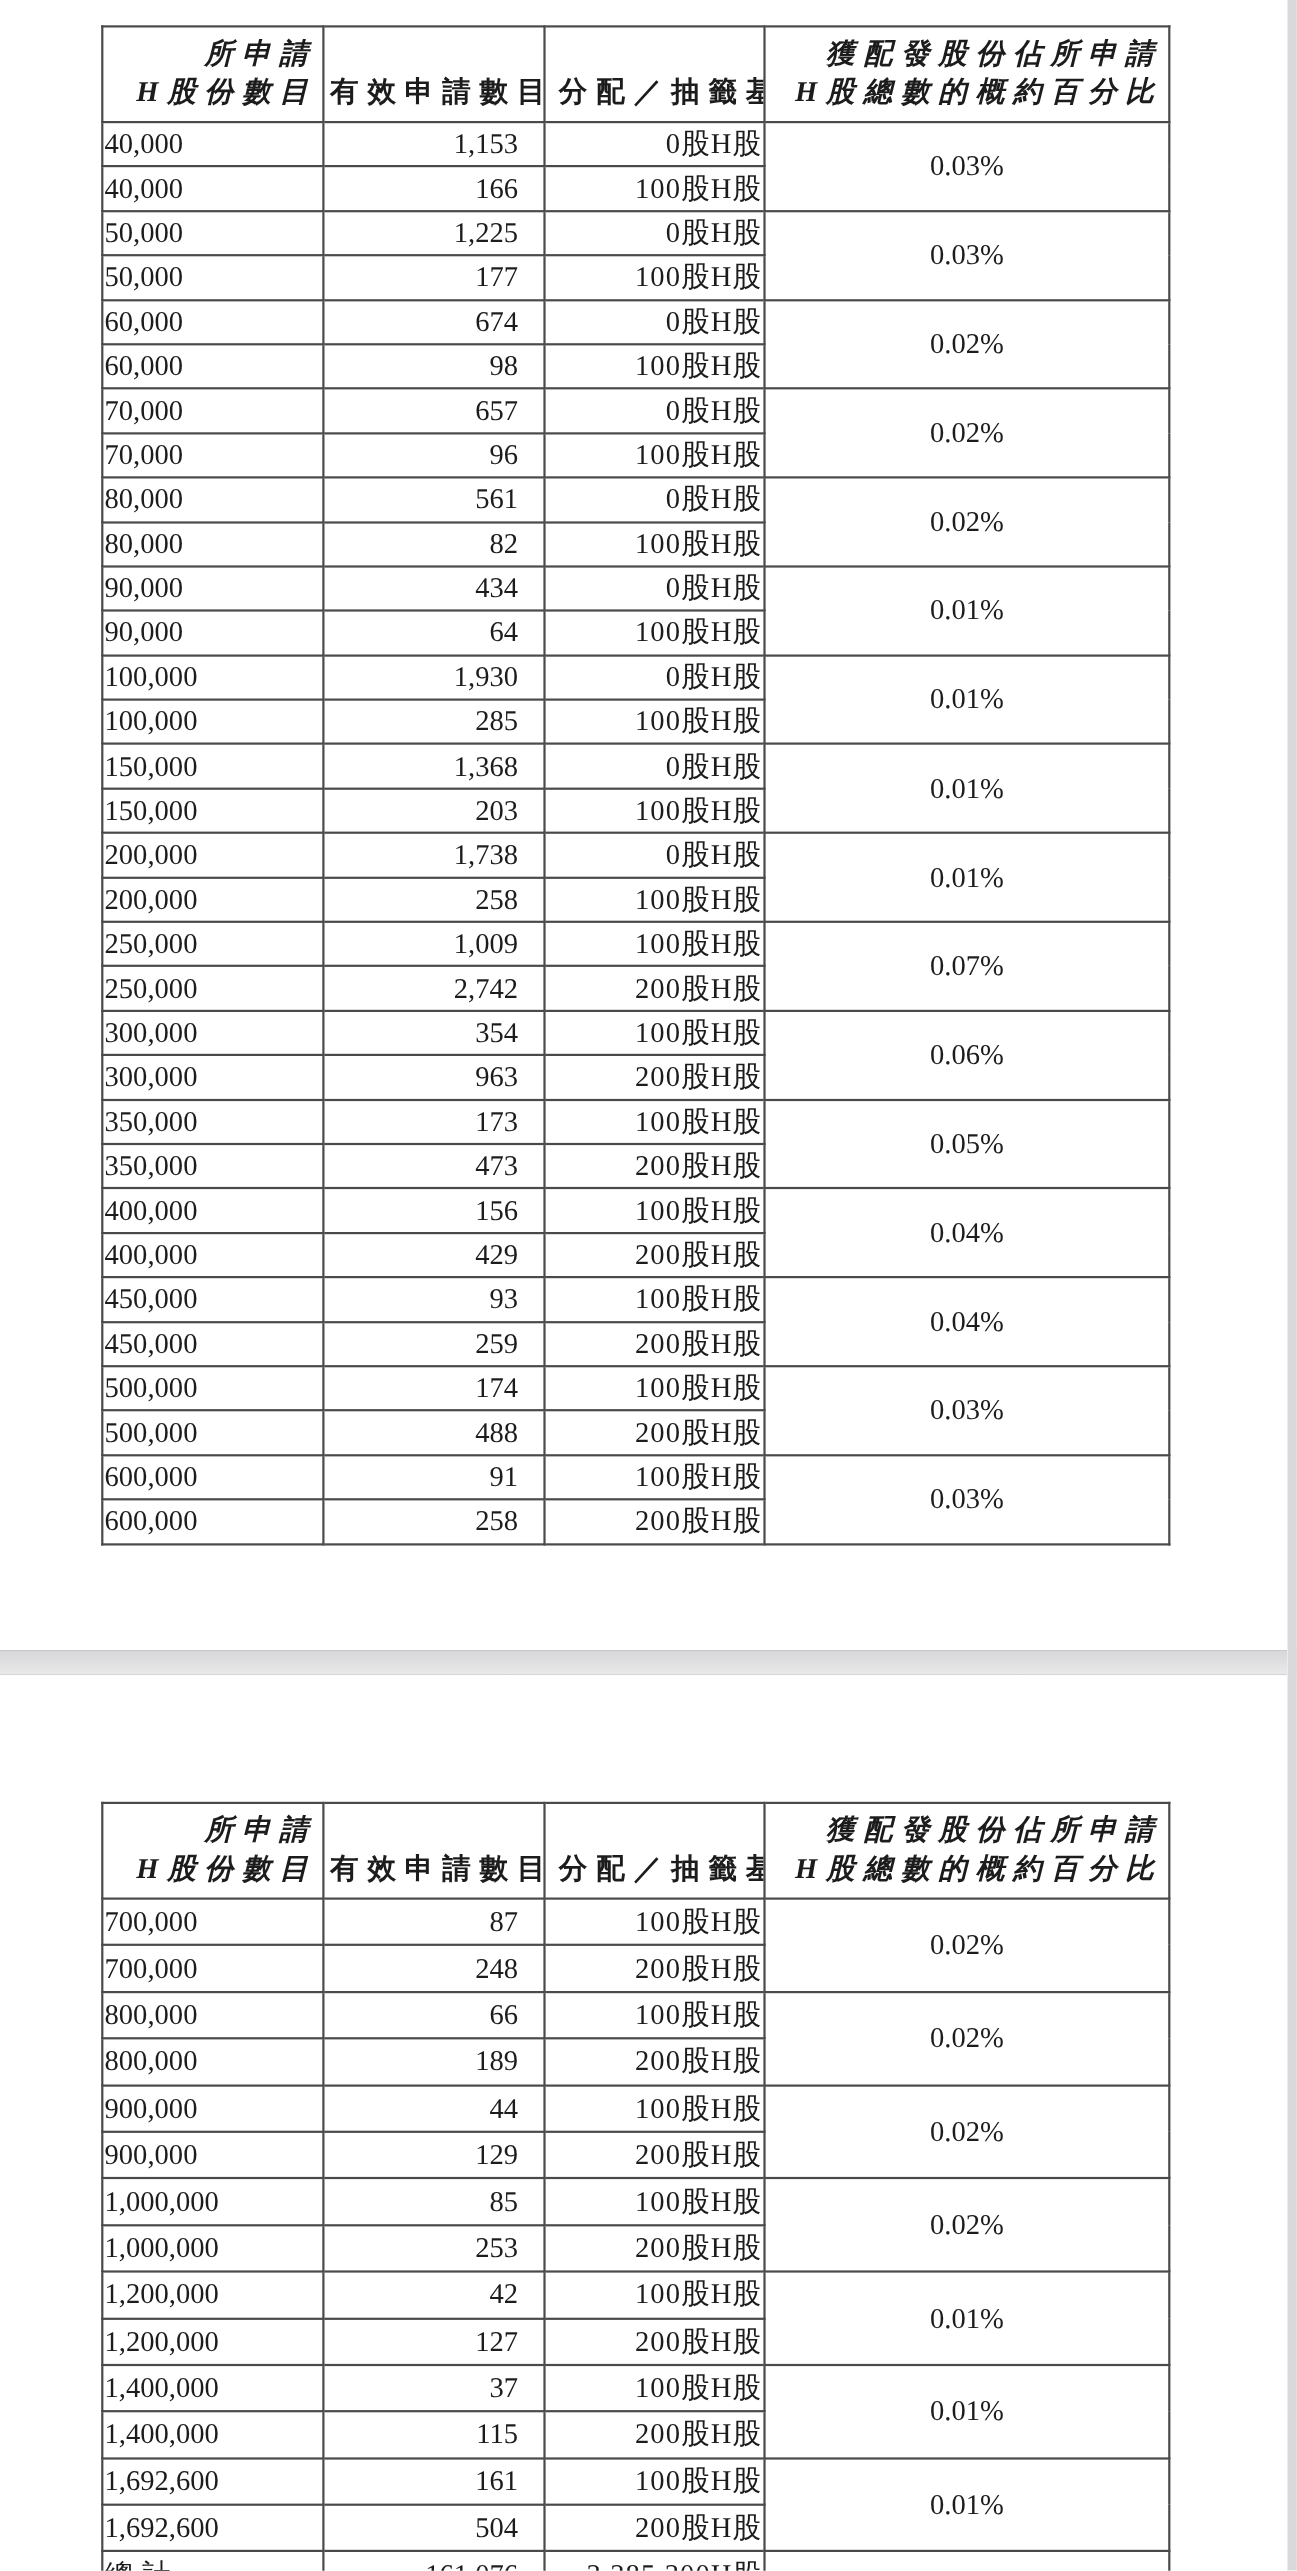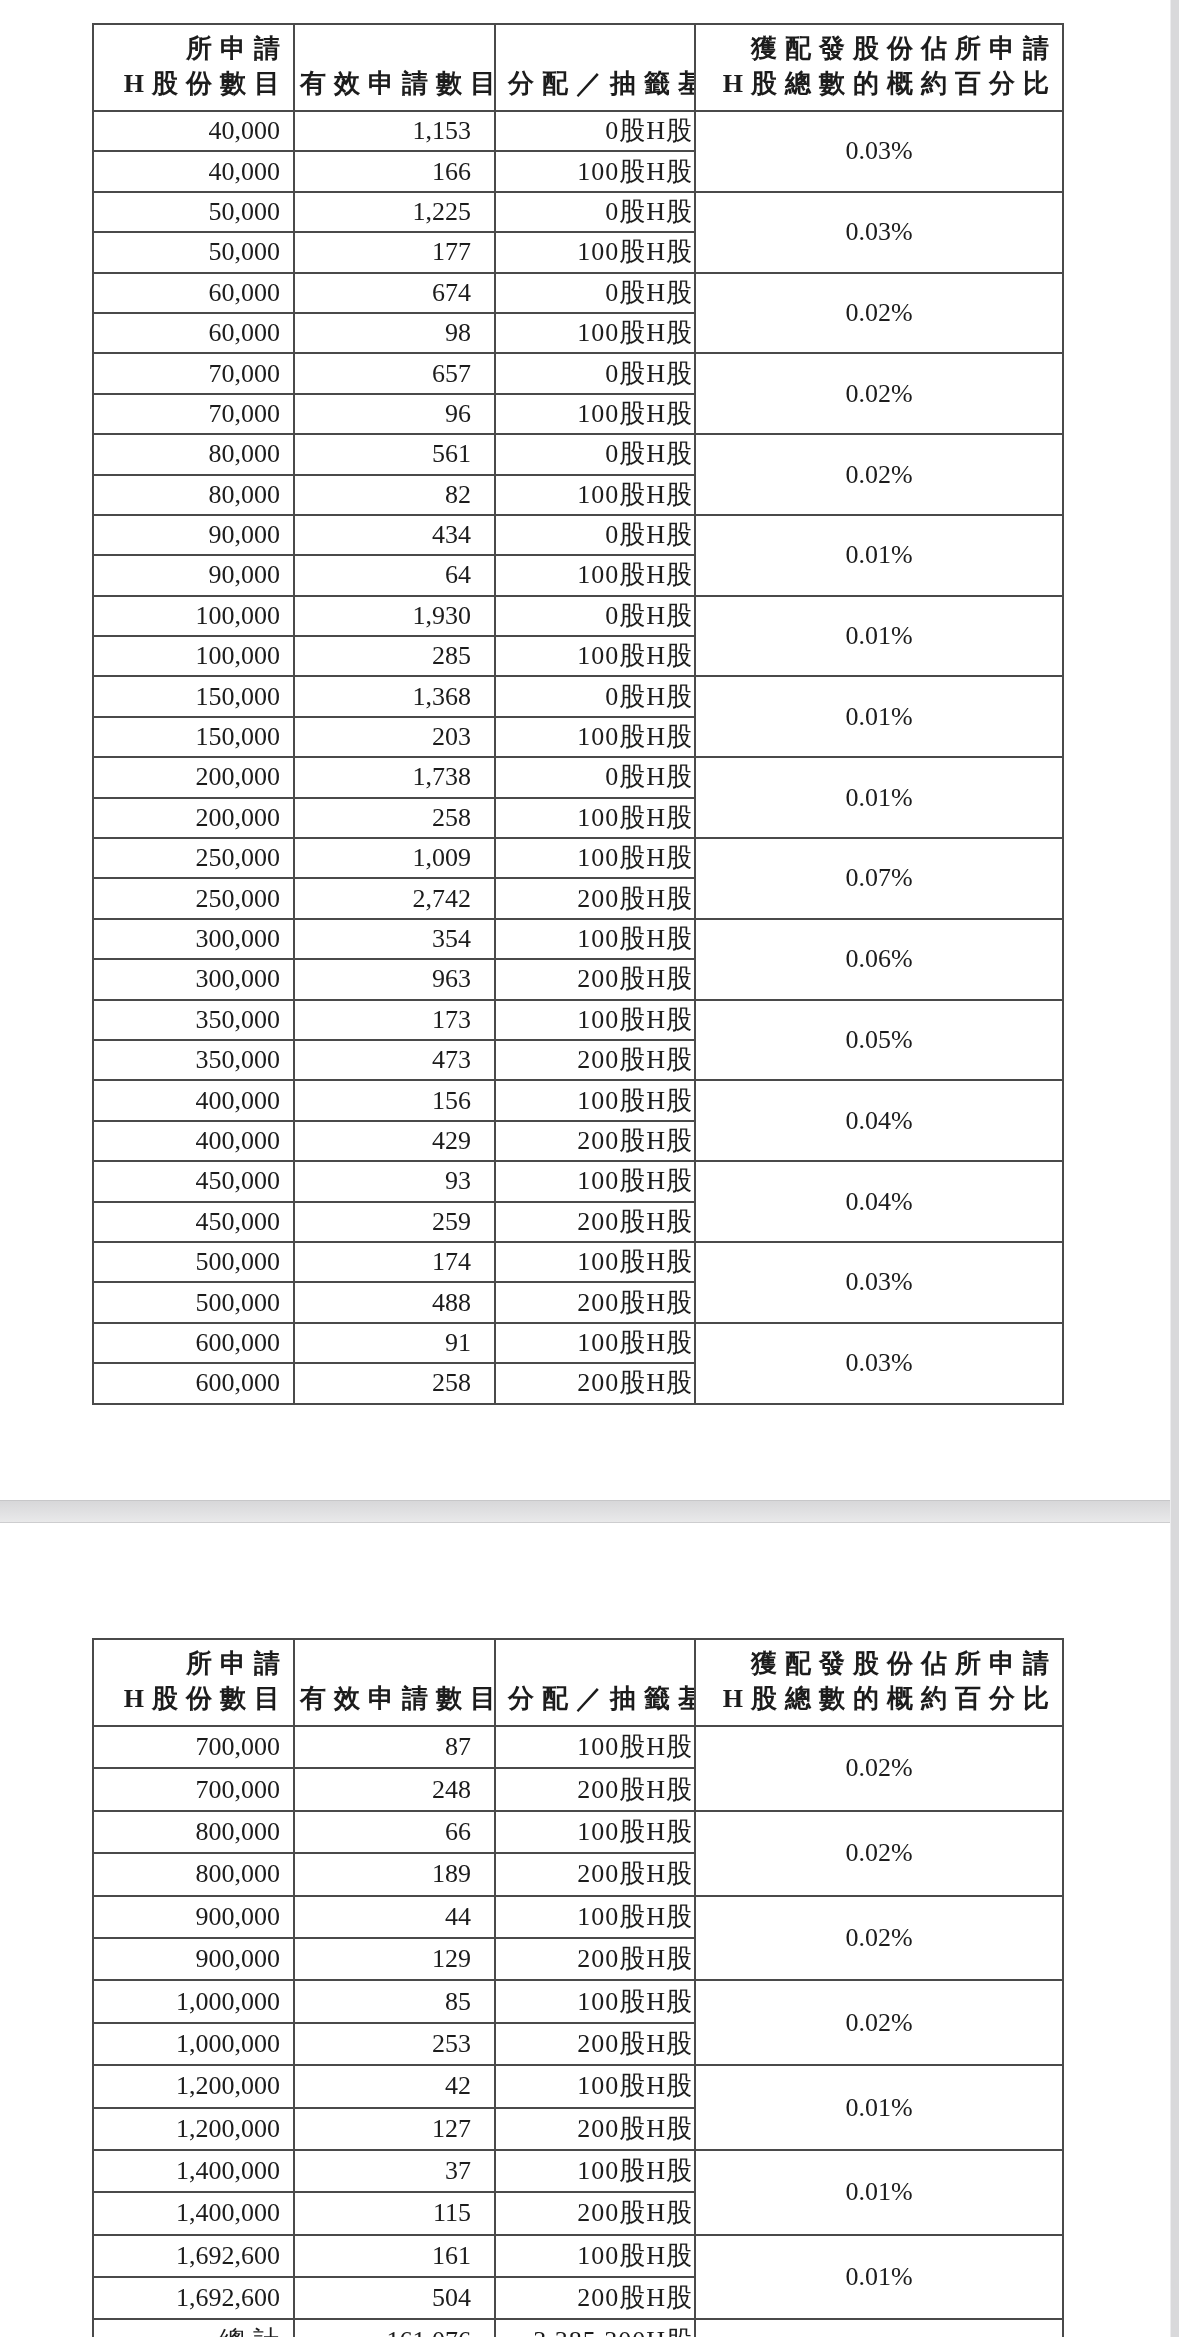--- a/index.html
+++ b/index.html
@@ -15,26 +15,26 @@
   table.alloc{
     position:absolute;left:92px;width:970px;
     border-collapse:collapse;table-layout:fixed;
     border:2.5px solid #454545;
   }
   table.alloc th,table.alloc td{
     border:2px solid #4a4a4a;
     overflow:hidden;white-space:nowrap;
   }
   th{font-weight:bold;vertical-align:bottom;font-size:26px;padding:6px 5px 9px 5px;}
-  th .hline{line-height:35px;}
+  th .hline{line-height:35px;font-style:italic;}
   th.c1,th.c2,th.c4{text-align:right;}
   th.c3{text-align:left;padding-left:12px;}
   th{letter-spacing:8px;}
   td{font-size:26px;line-height:1;}
-  td.c1{text-align:right;padding-right:13px;margin-left:36px;}
+  td.c1{text-align:left;padding-right:13px;margin-left:36px;}
   td.c2{text-align:right;padding-right:23px;}
   td.c3{text-align:right;padding-left:14px;letter-spacing:1px;}
   td.c4{text-align:center;vertical-align:middle;font-size:26px;}
   td.spread{letter-spacing:8px;padding-right:6px;}
 
   #t1{top:23px;}
   #t1 td{height:36.4px;}
   #t1 th{height:60px;}
   #t2{top:115px;}
   #t2 td{height:38.4px;}

